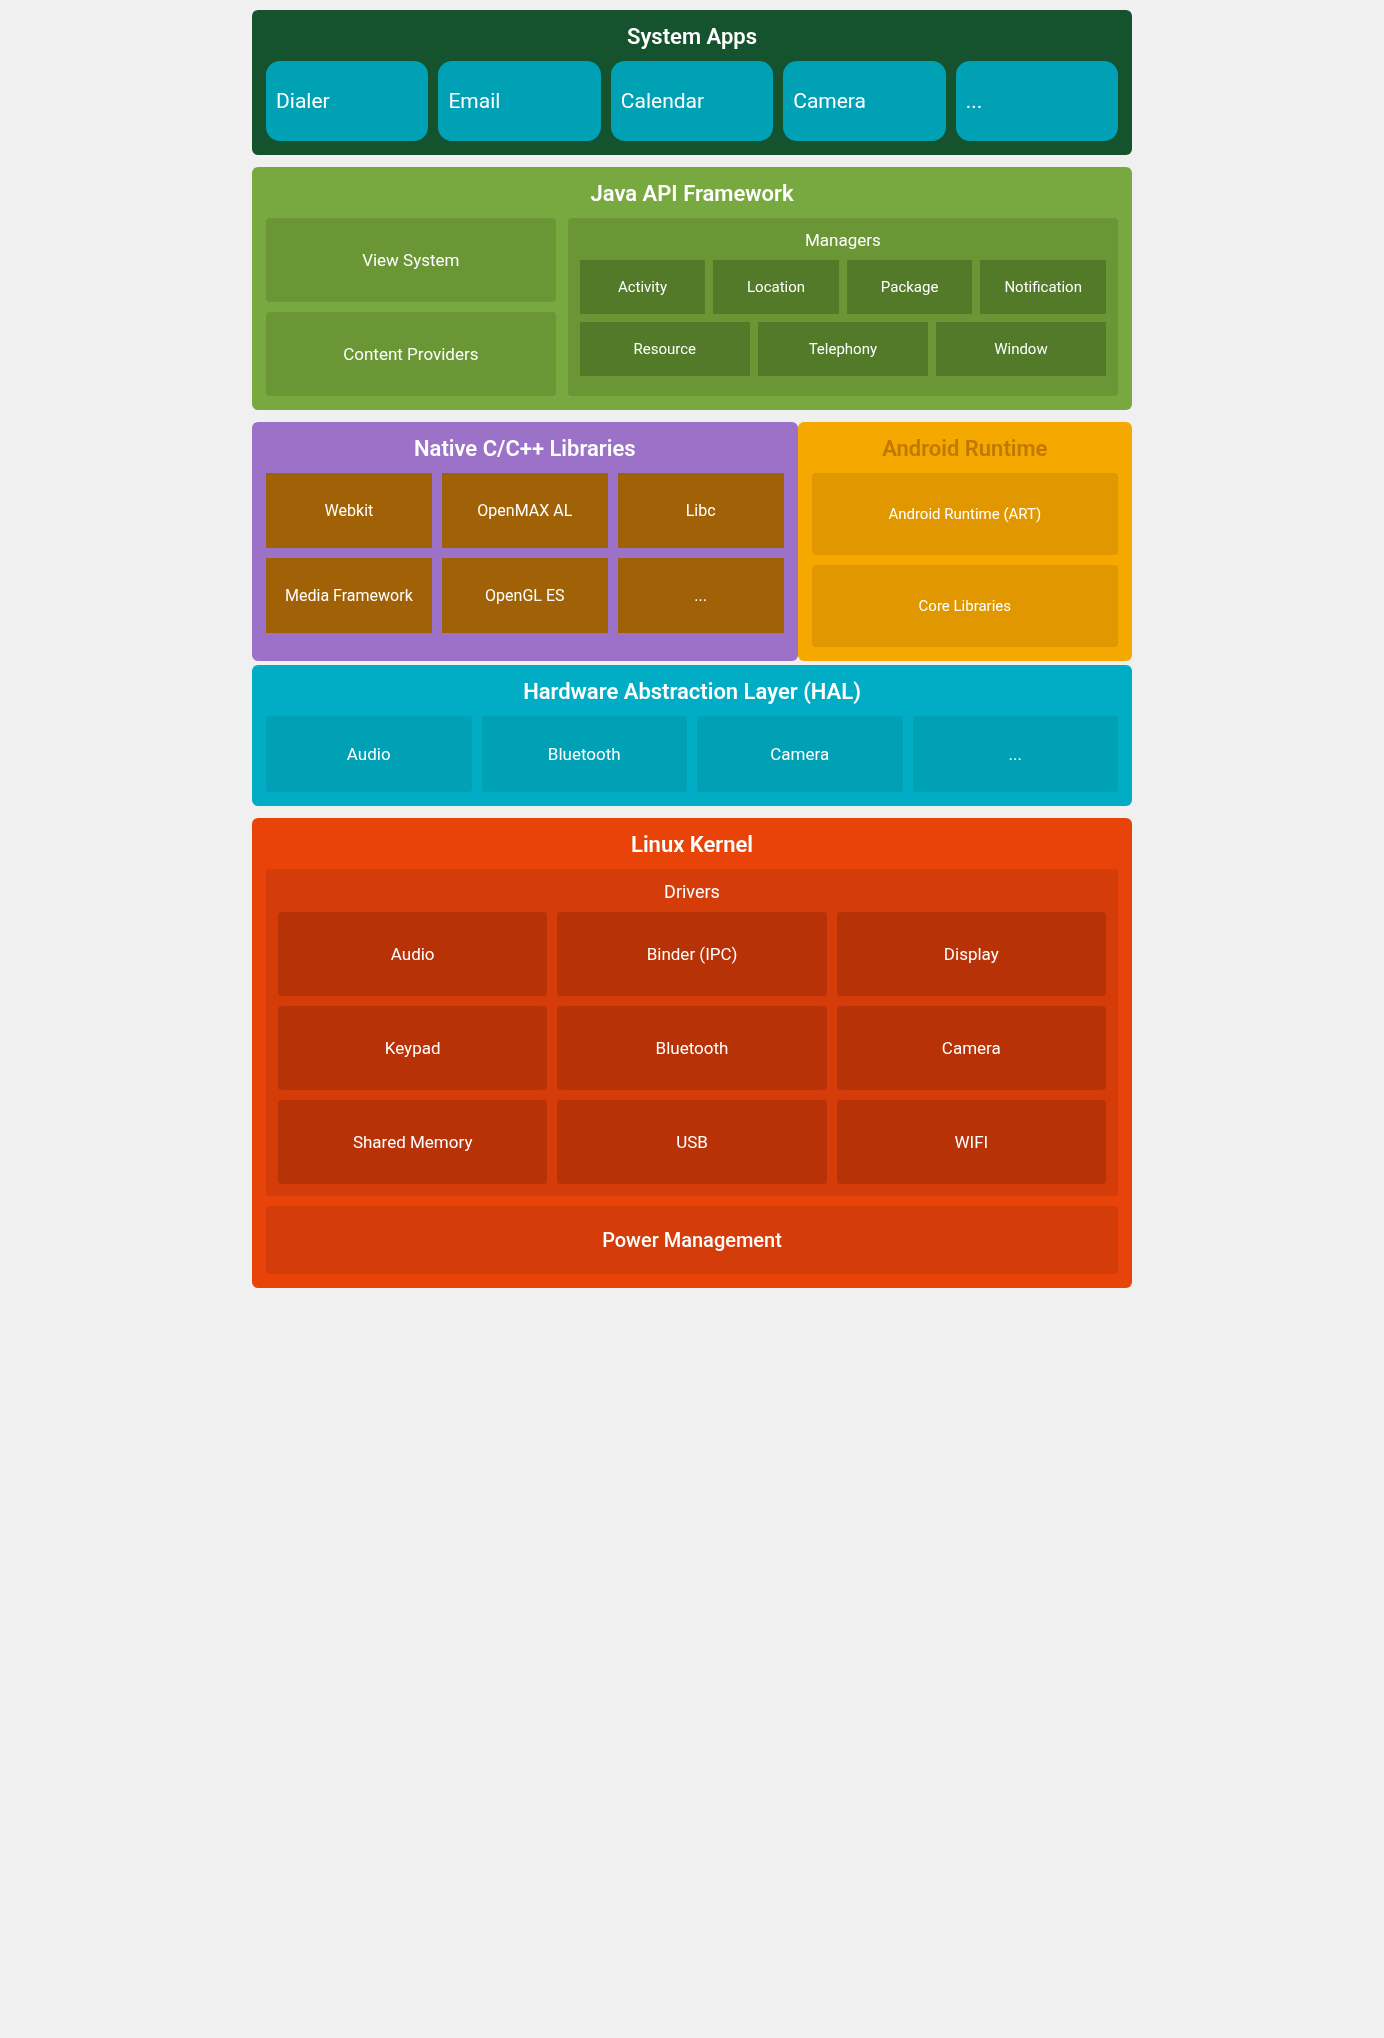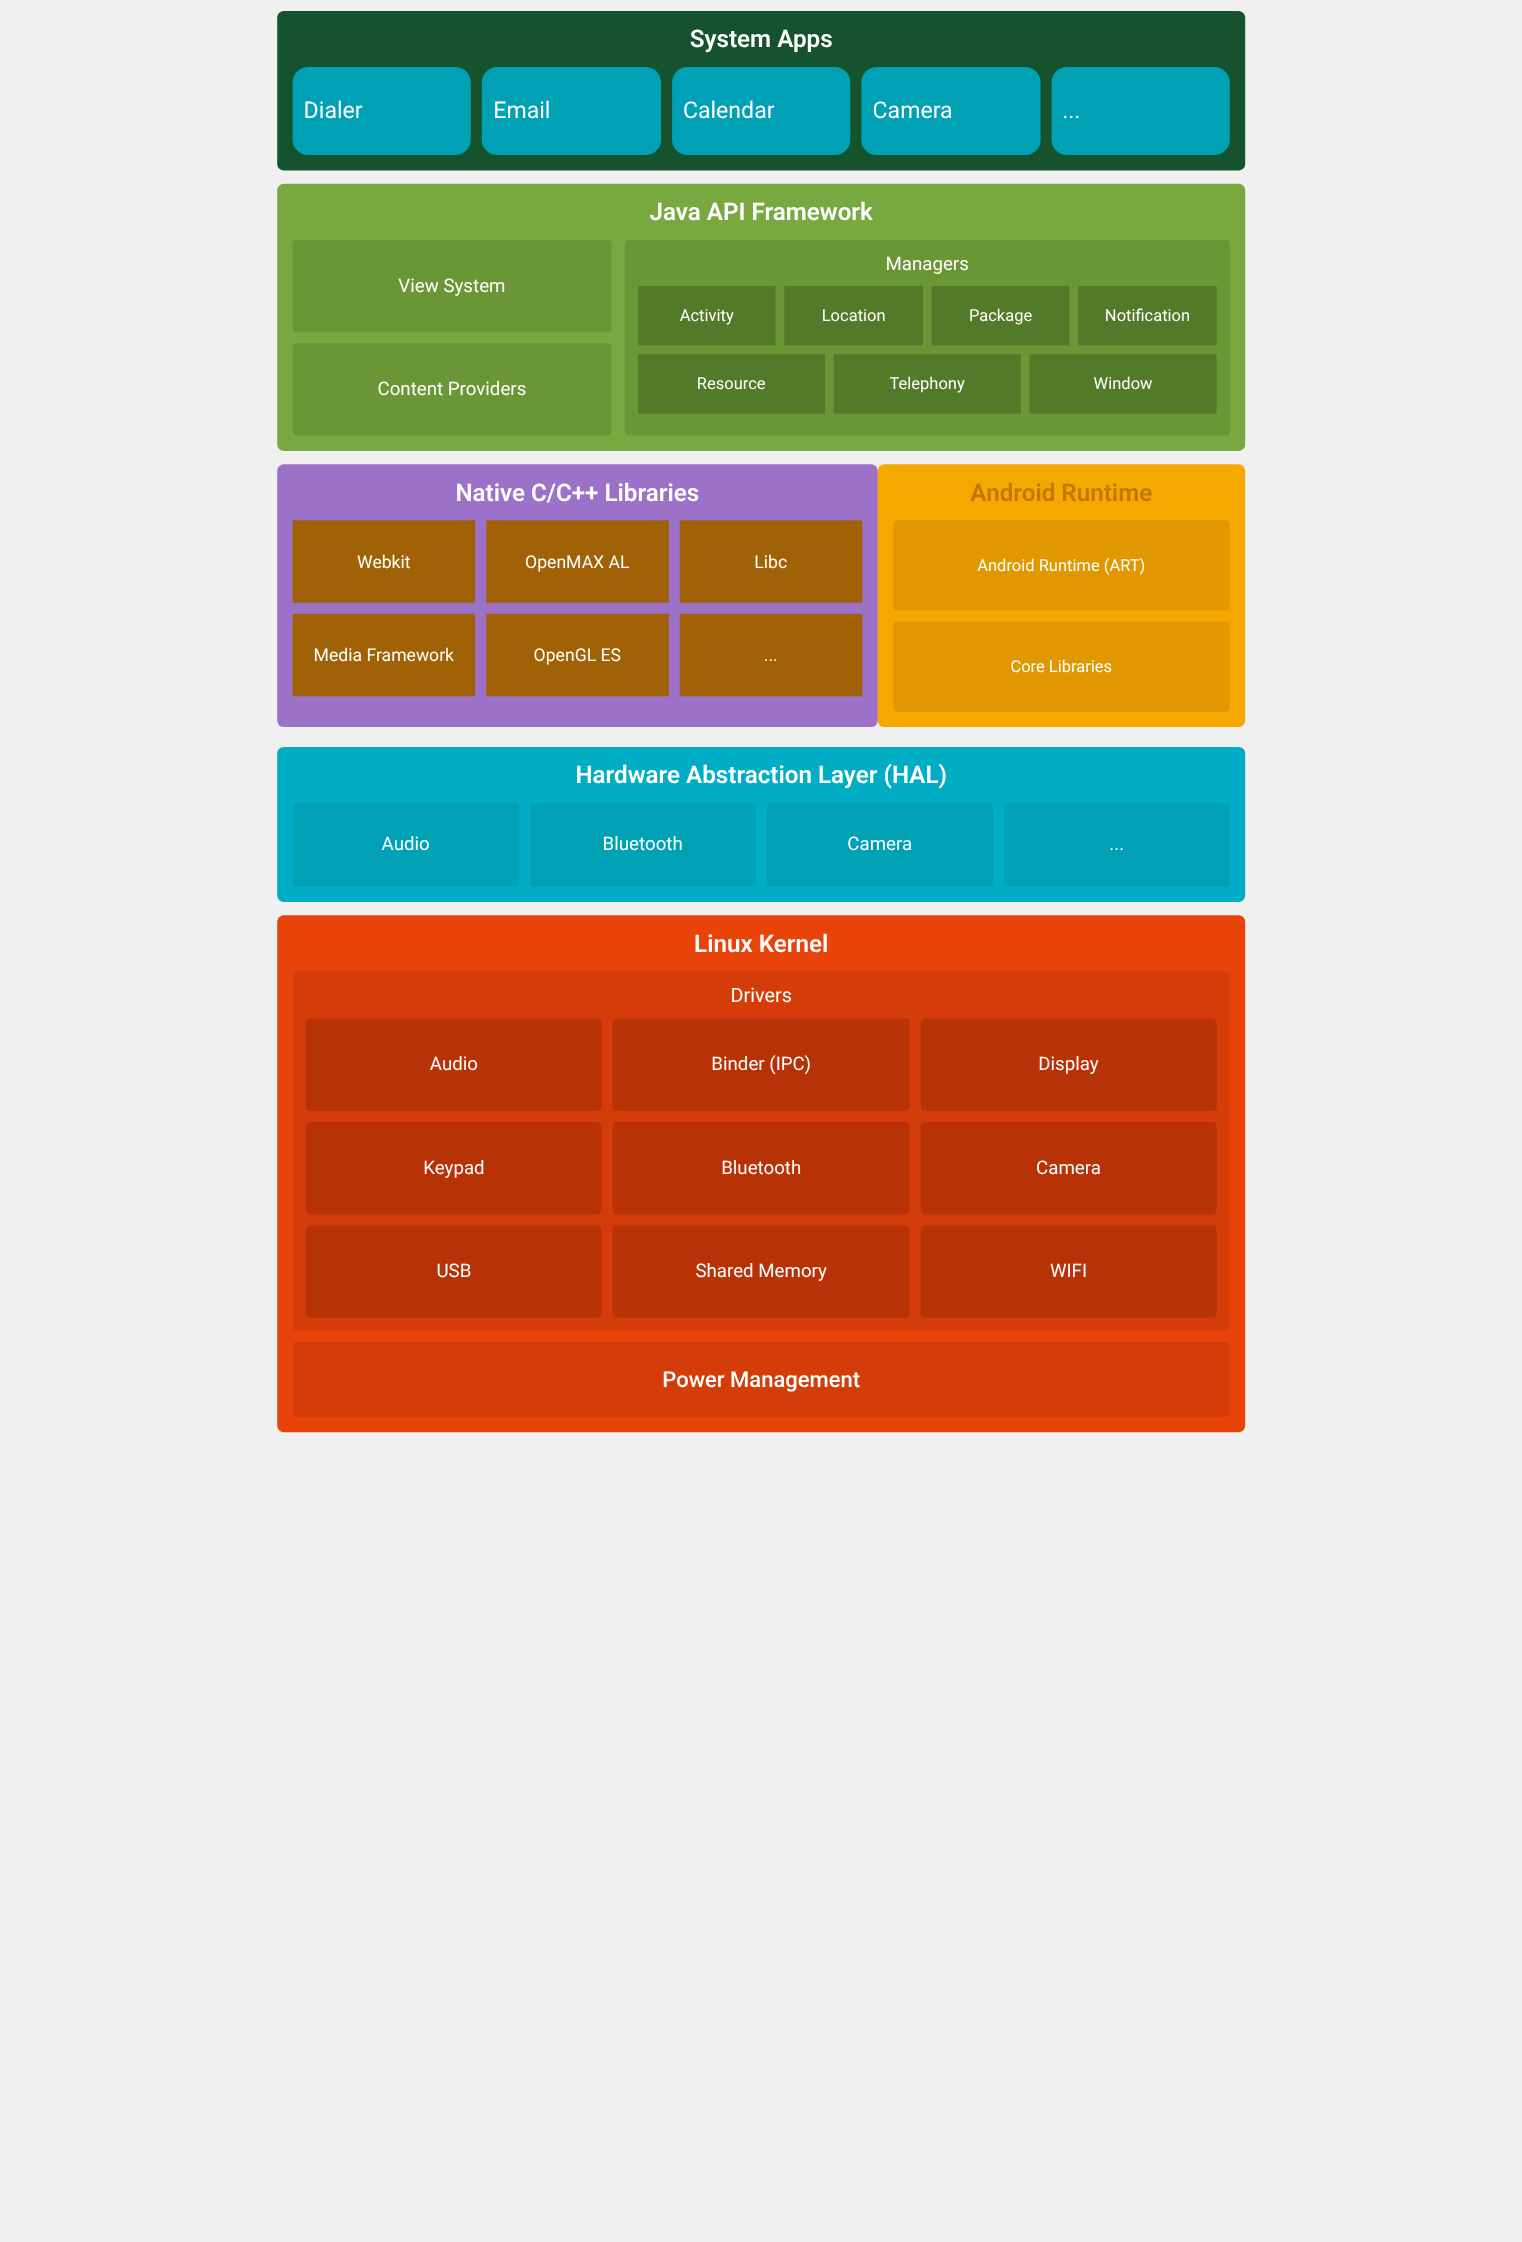--- a/index.html
+++ b/index.html
@@ -89,21 +89,21 @@
       color: white;
       text-align: center;
       font-size: 15px;
       padding: 18px 10px;
       flex: 1;
     }
 
     
     .native-runtime-row {
       display: flex;
-      margin-bottom: 18px;
+      margin-bottom: 4px;
     }
 
     
     .native-libs {
       background: #9b72c8;
       border-radius: 6px;
       padding: 14px;
       flex: 0 0 62%;
     }
     .native-libs .layer-title { color: white; }
@@ -275,19 +275,19 @@
   <div class="layer-title">Linux Kernel</div>
   <div class="drivers-section">
     <div class="drivers-title">Drivers</div>
     <div class="drivers-grid">
     <div class="driver-card">Audio</div>
         <div class="driver-card">Binder (IPC)</div>
         <div class="driver-card">Display</div>
         <div class="driver-card">Keypad</div>
         <div class="driver-card">Bluetooth</div>
         <div class="driver-card">Camera</div>
+        <div class="driver-card">Shared Memory</div>
         <div class="driver-card">USB</div>
-        <div class="driver-card">Shared Memory</div>
         <div class="driver-card">WIFI</div>
       </div>
   </div>
   <div class="power-mgmt">Power Management</div>
 </div>
 
 </body></html>

